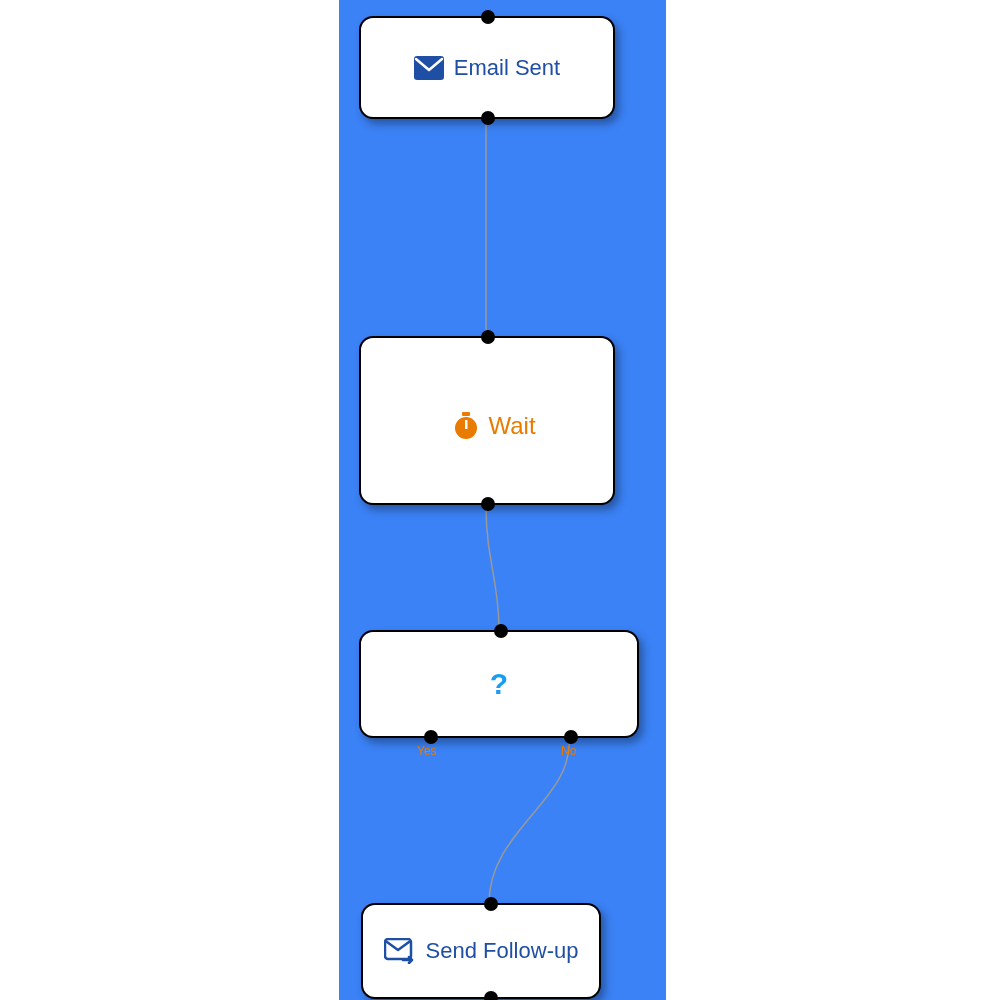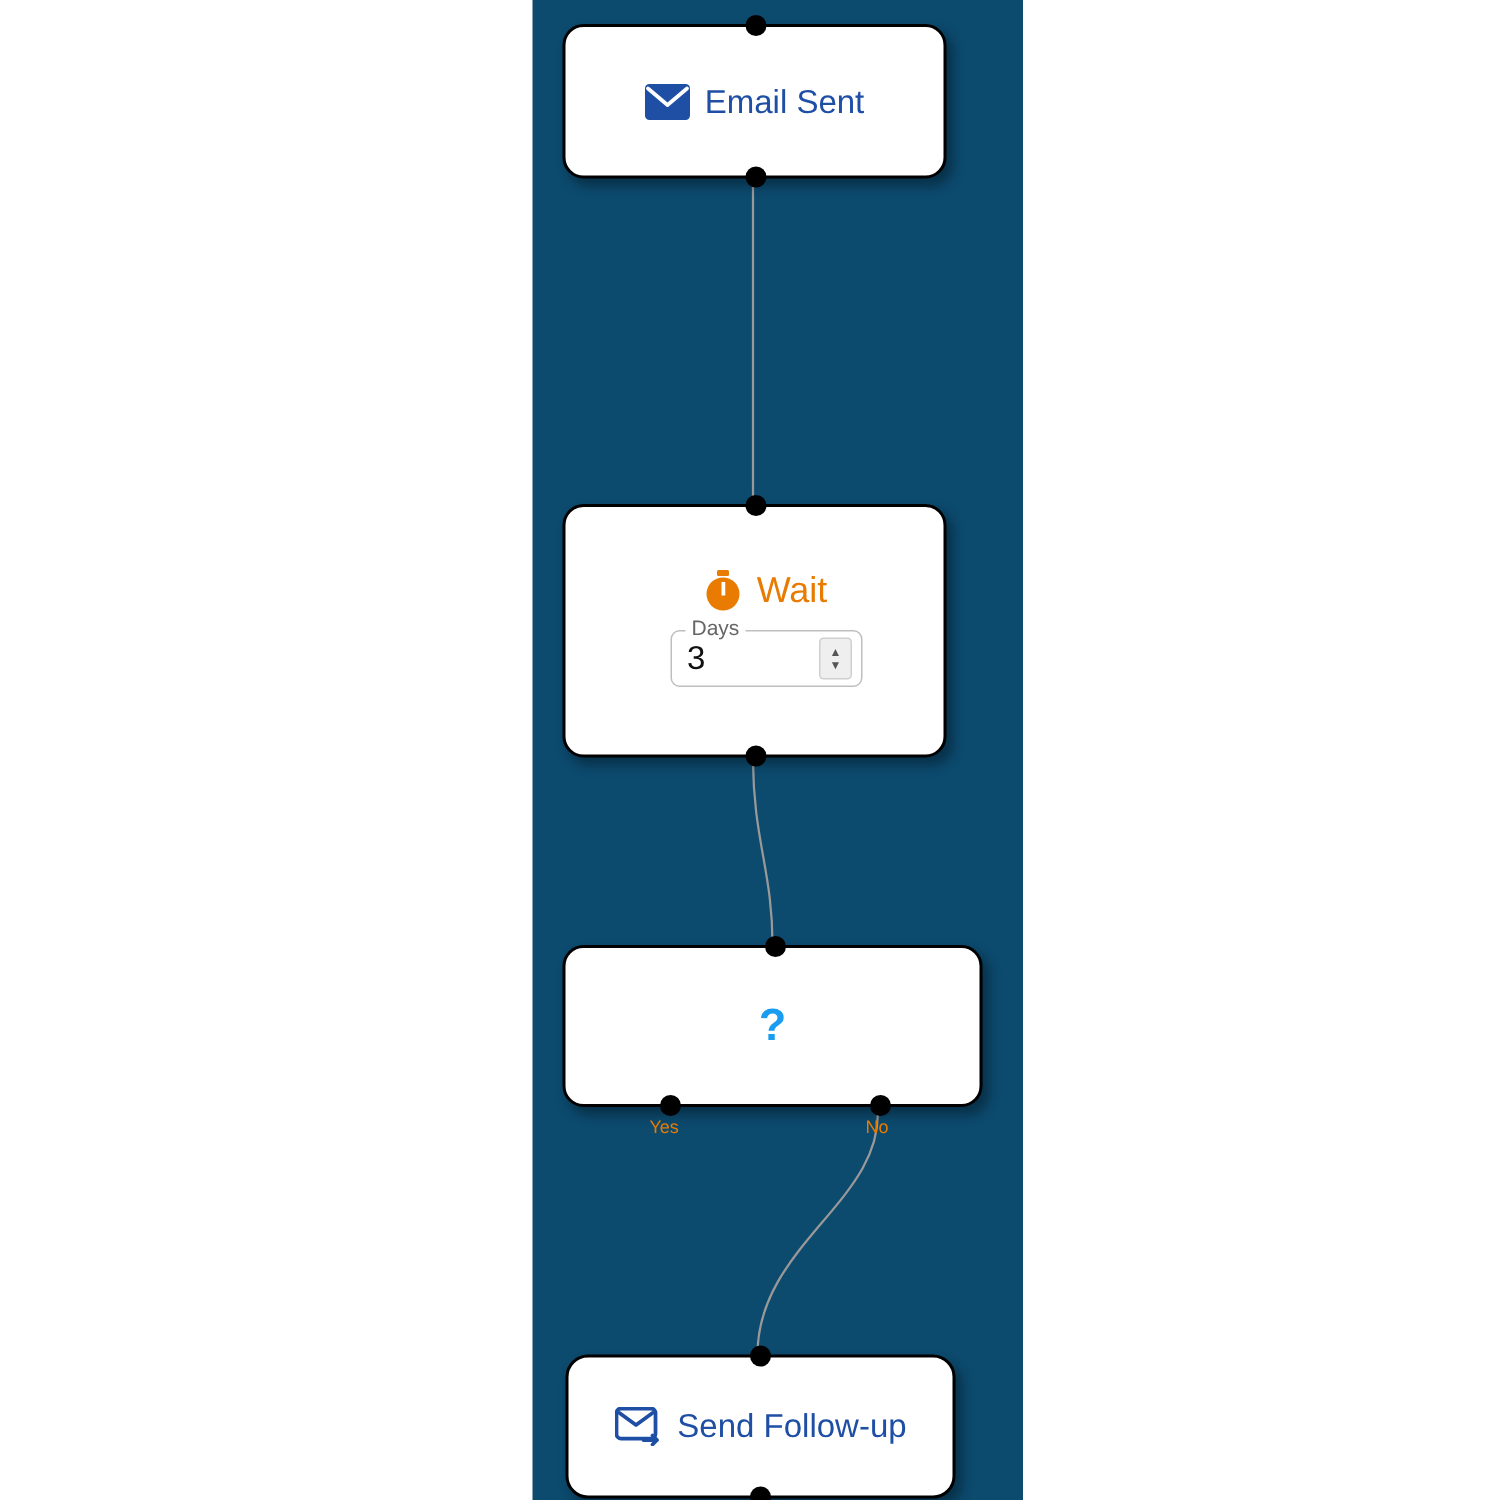--- a/index.html
+++ b/index.html
@@ -5,25 +5,25 @@
   html, body {
     margin: 0;
     padding: 0;
     width: 1000px;
     height: 1000px;
     font-family: Arial, Helvetica, sans-serif;
     background: #ffffff;
   }
   .canvas {
     position: absolute;
-    left: 355px;
+    left: 339px;
     top: 0;
     width: 327px;
     height: 1000px;
-    background: #0c4a6e;
+    background: #3b82f6;
     text-align: right;
   }
   svg.edges {
     position: absolute;
     left: 0;
     top: 0;
     width: 327px;
     height: 1000px;
     pointer-events: none;
   }
@@ -154,48 +154,38 @@
       <div class="wait-title">
         <span class="icon">
           <svg width="24" height="28" viewBox="0 0 24 28">
             <rect x="8" y="0" width="8" height="4" rx="1" fill="#e87b00"></rect>
             <circle cx="12" cy="16" r="11" fill="#e87b00"></circle>
             <rect x="11" y="8" width="2.5" height="9" fill="#ffffff"></rect>
           </svg>
         </span>
         <span>Wait</span>
       </div>
-      <div class="days-field">
-        <span class="days-legend">Days</span>
-        <div class="days-input">
-          <span class="days-value">3</span>
-          <div class="stepper">
-            <span>▲</span>
-            <span>▼</span>
-          </div>
-        </div>
-      </div>
     </div>
     <div class="handle" style="left:120px; bottom:-8px;"></div>
   </div>
 
   <div class="node" style="left:20px; top:630px; width:280px; height:108px;">
     <div class="handle" style="left:133px; top:-8px;"></div>
     <div class="node-label lightblue">
       <span class="icon" style="font-size:30px; font-weight:bold;">?</span>
     </div>
 
     <div class="handle" style="left:63px; bottom:-8px;"></div>
     <span class="branch-label" style="left:56px; top:112px;">Yes</span>
 
     <div class="handle" style="left:203px; bottom:-8px;"></div>
     <span class="branch-label" style="left:200px; top:112px;">No</span>
   </div>
 
-  <div class="node" style="left:22px; top:903px; width:260px; height:96px;border-radius:15px;">
+  <div class="node" style="left:22px; top:903px; width:240px; height:96px;">
     <div class="handle" style="left:121px; top:-8px;"></div>
     <div class="node-label blue">
       <span class="icon">
         <svg width="32" height="26" viewBox="0 0 32 26">
           <rect x="1" y="1" width="26" height="20" rx="3" fill="none" stroke="#1e4fa5" stroke-width="2.5"></rect>
           <path d="M3 4 L14 12 L25 4" stroke="#1e4fa5" stroke-width="2.5" fill="none" stroke-linecap="round" stroke-linejoin="round"></path>
           <path d="M19 22 L28 22 M25 19 L28 22 L25 25" stroke="#1e4fa5" stroke-width="2.5" fill="none" stroke-linecap="round" stroke-linejoin="round"></path>
         </svg>
       </span>
       <span>Send Follow-up</span>

